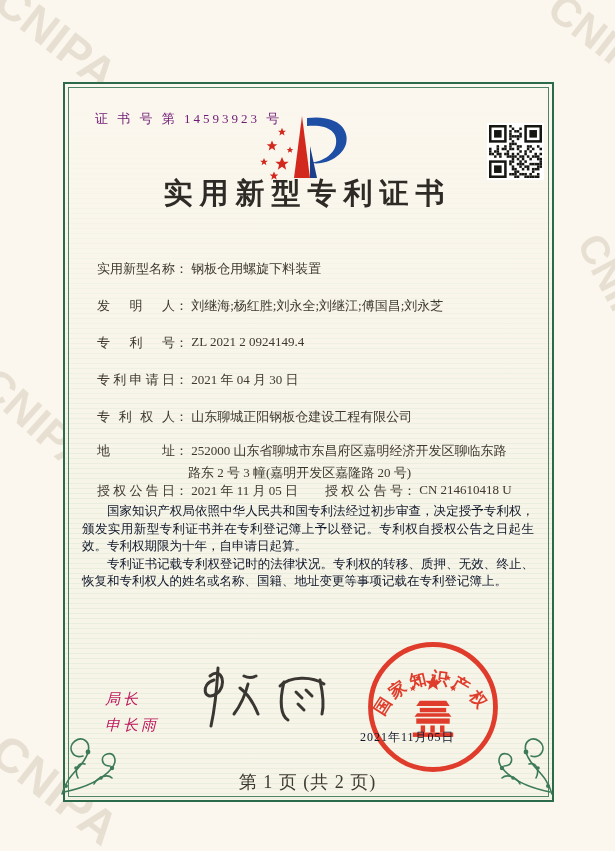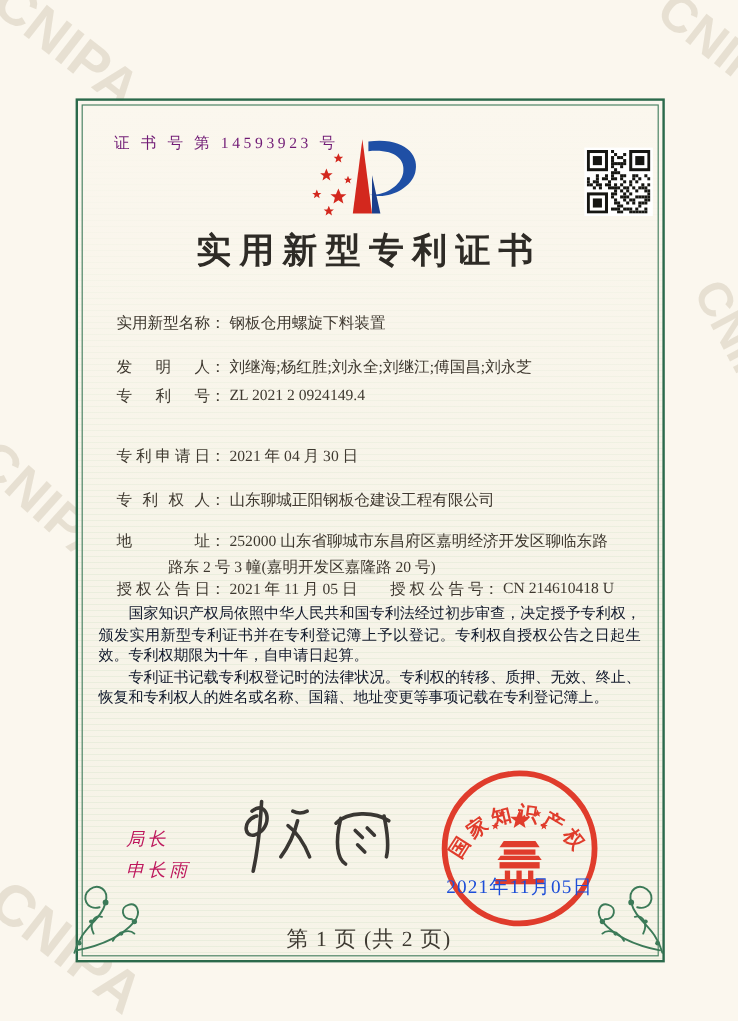--- a/index.html
+++ b/index.html
@@ -12,42 +12,42 @@
   .frame{position:absolute;left:63px;top:82px;width:487px;height:716px;
          border:2px solid #2b6a4b;
          background:
            linear-gradient(#fbf7ee 0%,rgba(251,247,238,0.15) 55%),
            repeating-linear-gradient(180deg,#f6f3e7 0px,#f6f3e7 4px,#e7ecda 4px,#e7ecda 5px);}
   .frame-inner{position:absolute;inset:3px;border:1px solid #4d8466;}
   
   .cert-no{position:absolute;left:95px;top:110px;font-size:13px;letter-spacing:3px;color:#701a75;}
   .logo{position:absolute;left:252px;top:112px;width:106px;height:78px;}
   .qr{position:absolute;left:487px;top:123px;width:53px;height:53px;background:#fff;padding:2px;}
-  .title{position:absolute;left:0;top:189px;width:100%;text-align:center;
+  .title{position:absolute;left:0;top:174px;width:100%;text-align:center;
          font-size:29px;font-weight:bold;letter-spacing:7px;color:#2e2b26;}
   
   .fields{position:absolute;left:97px;top:260px;width:440px;font-size:13px;color:#3e382f;}
   .frow{position:absolute;left:0;white-space:nowrap;}
   .flabel{display:inline-block;width:78px;text-align:justify;text-align-last:justify;vertical-align:top;}
   .fcolon{display:inline-block;vertical-align:top;}
   .fvalue{display:inline-block;vertical-align:top;}
-  .addr2{margin-left:43px;margin-top:4px;white-space:nowrap;}
+  .addr2{margin-left:91px;margin-top:4px;white-space:nowrap;}
   .grant2{position:absolute;left:228px;top:0;white-space:nowrap;}
   
   .body-text{position:absolute;left:82px;top:503px;width:452px;font-size:12.5px;
              line-height:17.5px;color:#0f172a;text-align:justify;}
   .body-text p{margin:0;text-indent:2em;}
   
   .officer{position:absolute;left:105px;top:690px;font-size:15px;letter-spacing:3px;color:#be185d;font-style:italic;}
   .officer div{margin-bottom:7px;}
   .signature{position:absolute;left:188px;top:662px;width:150px;height:72px;}
   
   .seal{position:absolute;left:367px;top:641px;width:132px;height:132px;opacity:0.93;}
-  .seal-date{position:absolute;left:360px;top:729px;width:146px;text-align:center;
-             color:#1d4ed8;font-size:16px;letter-spacing:1px;}
+  .seal-date{position:absolute;left:360px;top:729px;width:146px;text-align:left;
+             color:#0f172a;font-size:12px;letter-spacing:1px;}
   
   .flourish{position:absolute;width:92px;height:92px;}
   .fl-left{left:54px;top:708px;}
   .fl-right{left:468px;top:708px;transform:scaleX(-1);}
   
   .page-info{position:absolute;left:0;top:770px;width:100%;text-align:center;
              font-size:18px;letter-spacing:1px;color:#3e3a32;}
   .note{position:absolute;left:0;top:808px;width:100%;text-align:center;
         font-size:12px;letter-spacing:2px;color:#45403a;}
 </style>
@@ -253,21 +253,21 @@
 
   <div class="fields">
     <div class="frow" style="top:0;">
       <span class="flabel">实用新型名称</span><span class="fcolon">：</span>
       <span class="fvalue">钢板仓用螺旋下料装置</span>
     </div>
     <div class="frow" style="top:37px;">
       <span class="flabel">发明人</span><span class="fcolon">：</span>
       <span class="fvalue">刘继海;杨红胜;刘永全;刘继江;傅国昌;刘永芝</span>
     </div>
-    <div class="frow" style="top:61px;">
+    <div class="frow" style="top:74px;">
       <span class="flabel">专利号</span><span class="fcolon">：</span>
       <span class="fvalue">ZL 2021 2 0924149.4</span>
     </div>
     <div class="frow" style="top:111px;">
       <span class="flabel">专利申请日</span><span class="fcolon">：</span>
       <span class="fvalue">2021 年 04 月 30 日</span>
     </div>
     <div class="frow" style="top:148px;">
       <span class="flabel">专利权人</span><span class="fcolon">：</span>
       <span class="fvalue">山东聊城正阳钢板仓建设工程有限公司</span>

